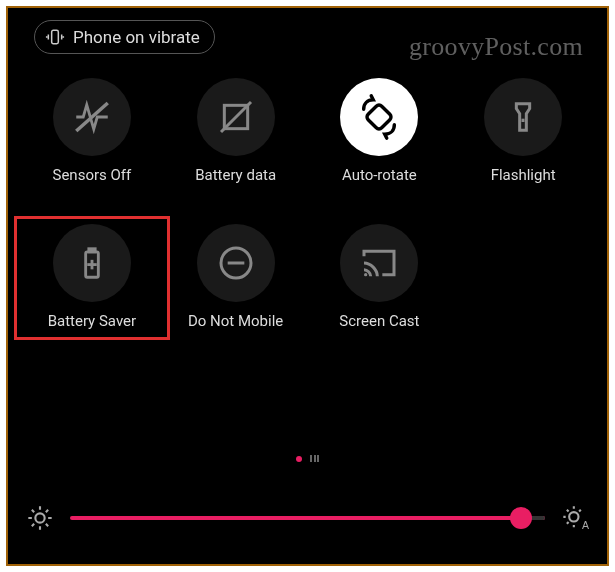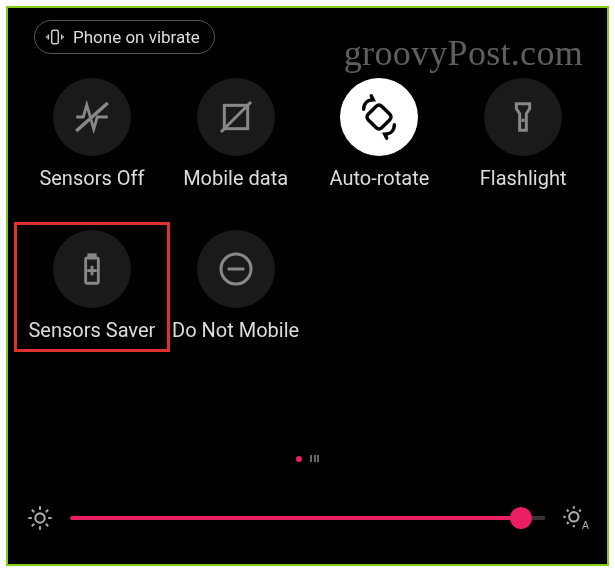--- a/index.html
+++ b/index.html
@@ -8,31 +8,31 @@
       height: 572px;
       background: #fff;
       font-family: -apple-system, BlinkMacSystemFont, "Segoe UI", Roboto, sans-serif;
       overflow: hidden;
     }
     .frame {
       margin: 6px;
       width: 603px;
       height: 560px;
       background: #000;
-      border: 2px solid #84cc16;
+      border: 2px solid #a16207;
       position: relative;
       overflow: hidden;
     }
     .watermark {
       position: absolute;
       top: 24px;
       right: 24px;
       color: #888;
       font-family: Georgia, 'Times New Roman', serif;
-      font-size: 36px;
+      font-size: 26px;
       letter-spacing: 0.3px;
       opacity: 0.7;
       pointer-events: none;
     }
     .vibrate-chip {
       position: absolute;
       top: 12px;
       left: 26px;
       border: 1.5px solid #555;
       border-radius: 20px;
@@ -56,21 +56,21 @@
       grid-template-columns: repeat(4, 1fr);
       row-gap: 40px;
       padding: 10px 12px 0 12px;
     }
     .tile {
       display: flex;
       flex-direction: column;
       align-items: center;
       gap: 10px;
       color: #ddd;
-      font-size: 20px;
+      font-size: 15px;
       position: relative;
     }
     .tile-circle {
       width: 78px;
       height: 78px;
       border-radius: 50%;
       background: #1a1a1a;
       display: flex;
       align-items: center;
       justify-content: center;
@@ -176,21 +176,21 @@
 
     <div class="tile">
       <div class="tile-circle">
         <span>
           <svg width="40" height="40" viewBox="0 0 24 24" fill="none" stroke="#888" stroke-width="1.8">
             <rect x="5" y="5" width="14" height="14"></rect>
             <line x1="3" y1="21" x2="21" y2="3"></line>
           </svg>
         </span>
       </div>
-      <div class="tile-label">Mobile data</div>
+      <div class="tile-label">Battery data</div>
     </div>
 
     <div class="tile">
       <div class="tile-circle on">
         <span>
           <svg width="46" height="46" viewBox="0 0 24 24" fill="none" stroke="#000" stroke-width="1.8">
             <rect x="7" y="7" width="10" height="10" rx="2" transform="rotate(45 12 12)"></rect>
             <path d="M4 8 C4 5 6 3 9 3 L8 1 M20 16 C20 19 18 21 15 21 L16 23" stroke-linecap="round"></path>
           </svg>
         </span>
@@ -215,35 +215,48 @@
       <div class="tile-circle">
         <span>
           <svg width="38" height="38" viewBox="0 0 24 24" fill="none" stroke="#888" stroke-width="1.8">
             <rect x="8" y="5" width="8" height="16" rx="1"></rect>
             <rect x="10" y="3" width="4" height="2" fill="#888"></rect>
             <line x1="12" y1="10" x2="12" y2="16"></line>
             <line x1="9" y1="13" x2="15" y2="13"></line>
           </svg>
         </span>
       </div>
-      <div class="tile-label">Sensors Saver</div>
+      <div class="tile-label">Battery Saver</div>
     </div>
 
     <div class="tile">
       <div class="tile-circle">
         <span>
           <svg width="40" height="40" viewBox="0 0 24 24" fill="none" stroke="#888" stroke-width="1.8">
             <circle cx="12" cy="12" r="9"></circle>
             <line x1="7" y1="12" x2="17" y2="12"></line>
           </svg>
         </span>
       </div>
       <div class="tile-label">Do Not Mobile</div>
     </div>
 
+    <div class="tile">
+      <div class="tile-circle">
+        <span>
+          <svg width="40" height="40" viewBox="0 0 24 24" fill="none" stroke="#888" stroke-width="1.8">
+            <path d="M3 8 L3 5 L21 5 L21 19 L14 19"></path>
+            <path d="M3 12 C7 12 11 16 11 20"></path>
+            <path d="M3 16 C5 16 7 18 7 20"></path>
+            <circle cx="4" cy="19" r="1" fill="#888" stroke="none"></circle>
+          </svg>
+        </span>
+      </div>
+      <div class="tile-label">Screen Cast</div>
+    </div>
 
   </div>
 
   <div class="dots">
     <span class="dot-active"></span>
     <span class="dot-bars">
         <span></span>
         <span></span>
         <span></span>
       </span>

